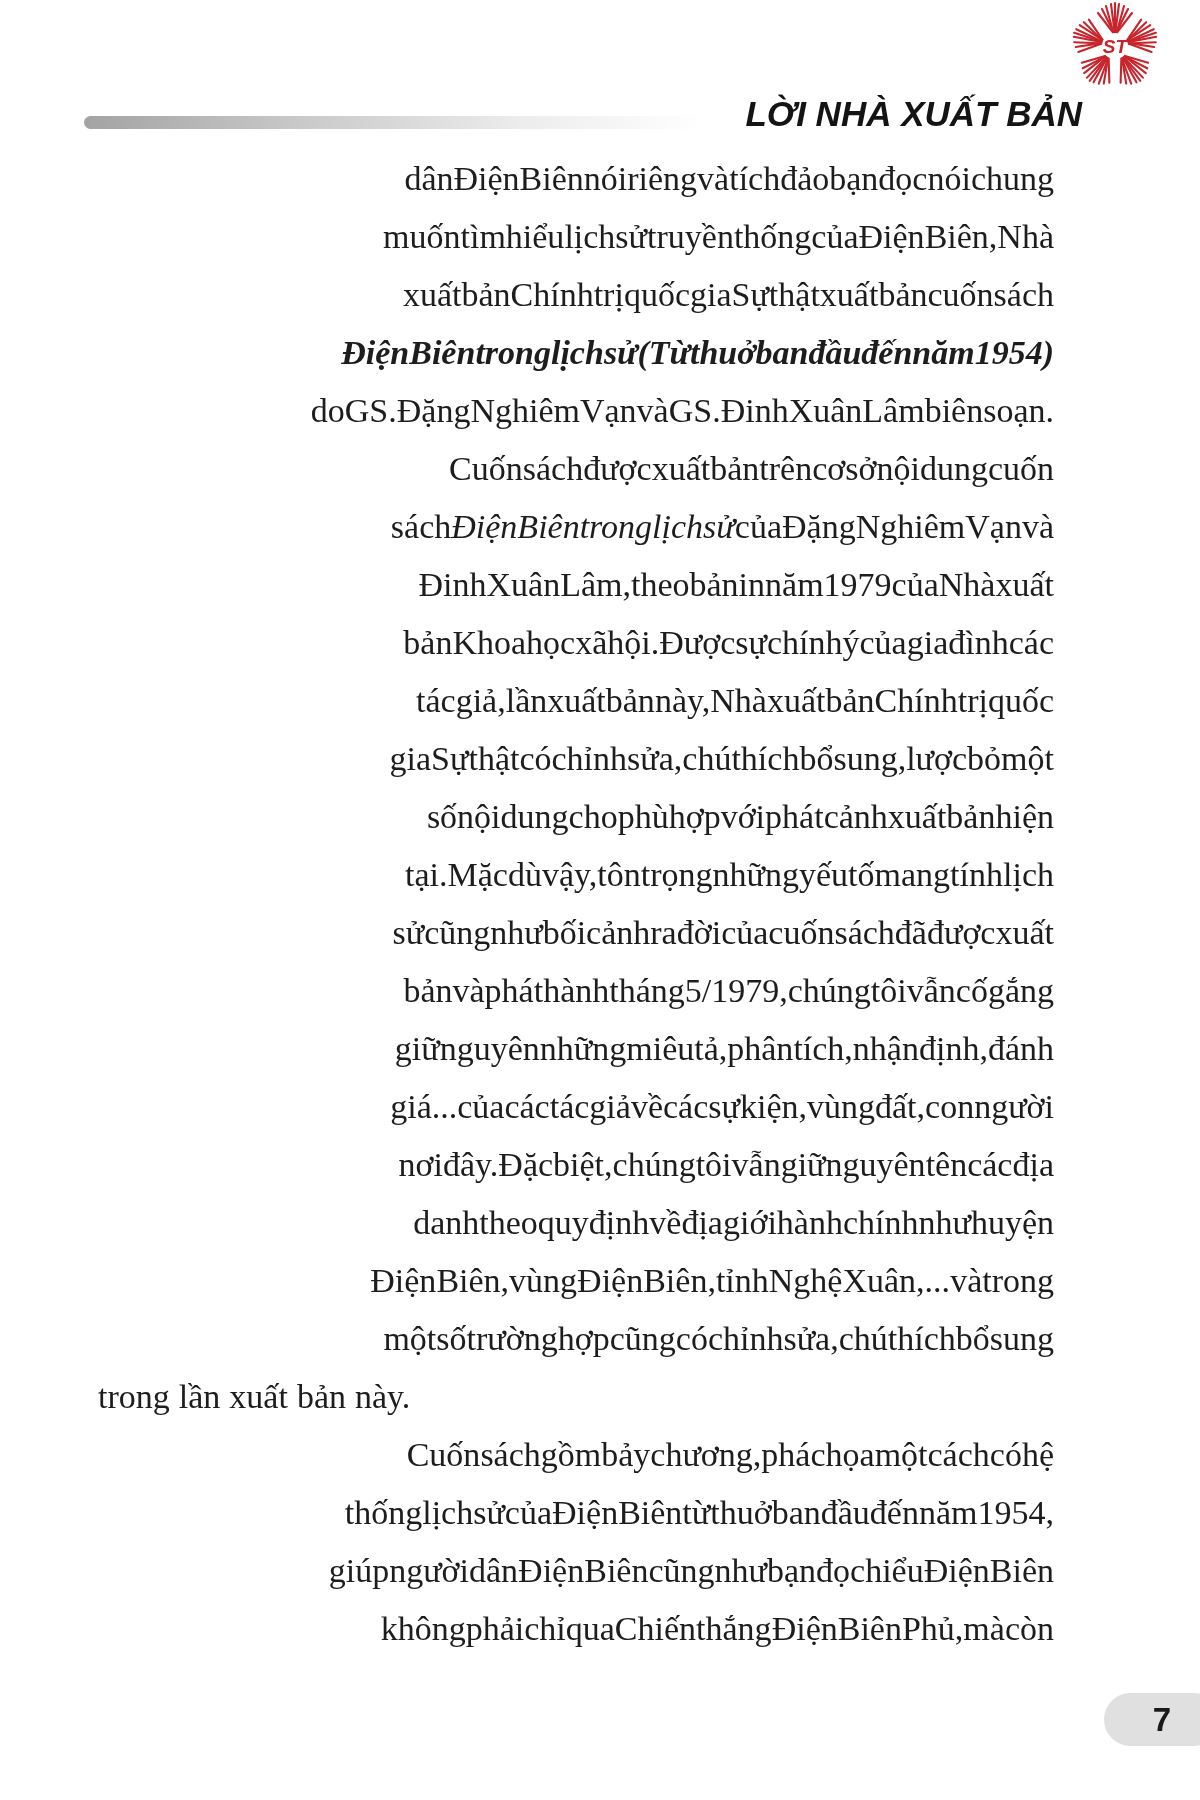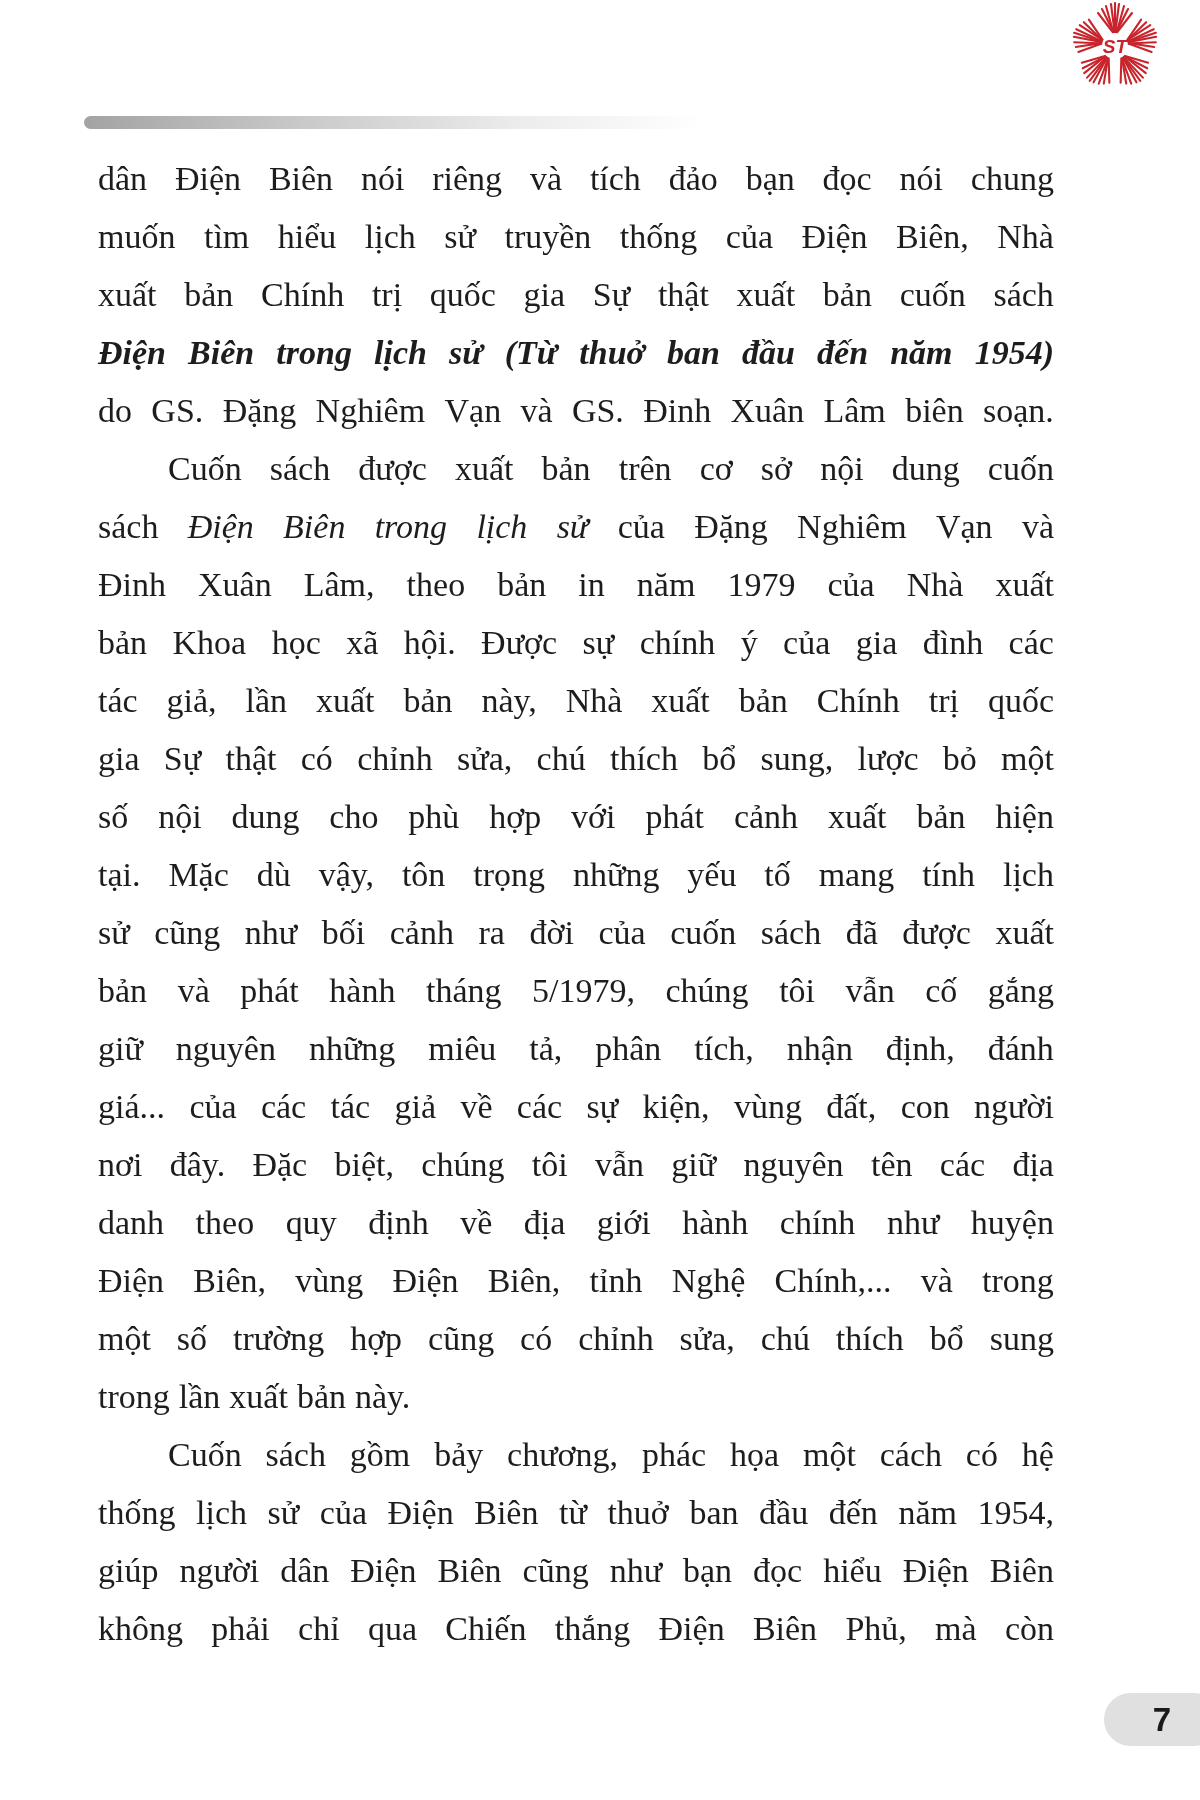--- a/index.html
+++ b/index.html
@@ -29,21 +29,21 @@
   .logo text{
     font-family:"Liberation Sans","DejaVu Sans",sans-serif;
     font-weight:bold;font-style:italic;font-size:19px;
   }
   
   .body-text{
     position:absolute;left:98px;top:150px;width:956px;
     font-size:34px;
   }
   .line{
-    display:flex;justify-content:space-between;align-items:baseline;
+    display:flex;justify-content:flex-end;align-items:baseline;
     height:58px;line-height:58px;white-space:nowrap;
   }
   .line.left{justify-content:flex-start;column-gap:9px;}
   .w{display:inline-block;}
   .italic{font-style:italic;}
   .bold-italic{font-style:italic;font-weight:bold;}
   
   .page-badge{
     position:absolute;left:1104px;top:1693px;width:116px;height:53px;
     border-radius:27px;
@@ -52,20 +52,21 @@
     font-weight:bold;font-size:33px;color:#1a1a1a;
   }
 </style>
 </head>
 <body>
 
 <div class="page">
 
   <div class="header-rule"></div>
 
+  <h1 class="page-title">LỜI NHÀ XUẤT BẢN</h1>
 
   <svg class="logo" viewBox="0 0 92 92" aria-hidden="true">
     <defs>
       <g id="fan" stroke-width="2.1" stroke-linecap="round" fill="none">
         <line x1="0" y1="-11" x2="-17" y2="-33"></line>
         <line x1="0" y1="-11" x2="-13" y2="-37"></line>
         <line x1="-1" y1="-11" x2="-9" y2="-40"></line>
         <line x1="0" y1="-11" x2="-4" y2="-42"></line>
         <line x1="0" y1="-11" x2="0" y2="-43"></line>
         <line x1="0" y1="-11" x2="4" y2="-42"></line>
@@ -349,21 +350,21 @@
         <span class="w">huyện</span>
       </div>
       <div class="line">
         <span class="w">Điện</span>
         <span class="w">Biên,</span>
         <span class="w">vùng</span>
         <span class="w">Điện</span>
         <span class="w">Biên,</span>
         <span class="w">tỉnh</span>
         <span class="w">Nghệ</span>
-        <span class="w">Chính,...</span>
+        <span class="w">Xuân,...</span>
         <span class="w">và</span>
         <span class="w">trong</span>
       </div>
       <div class="line">
         <span class="w">một</span>
         <span class="w">số</span>
         <span class="w">trường</span>
         <span class="w">hợp</span>
         <span class="w">cũng</span>
         <span class="w">có</span>

